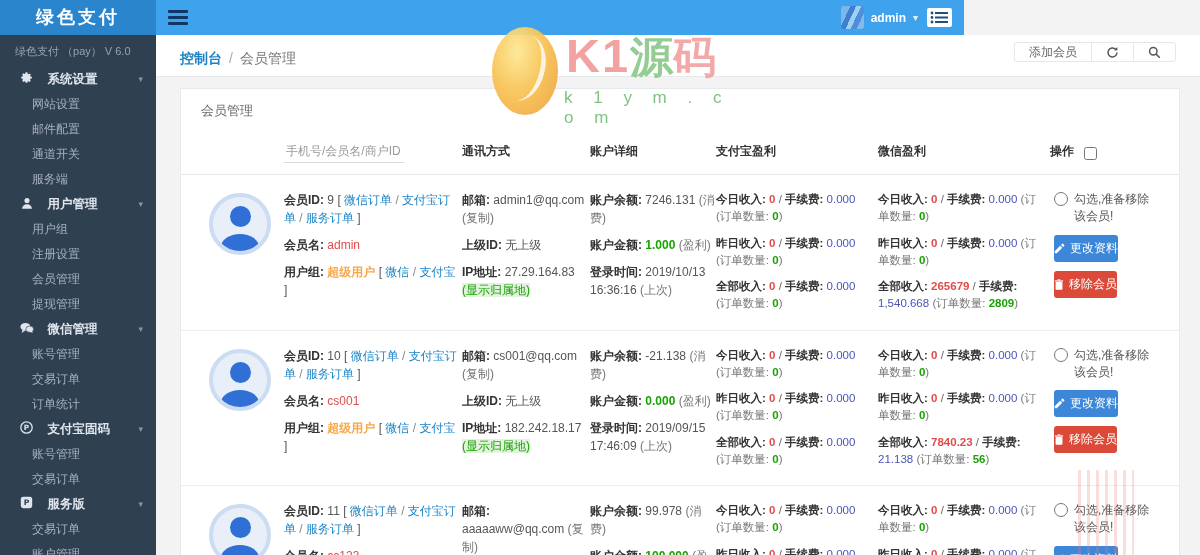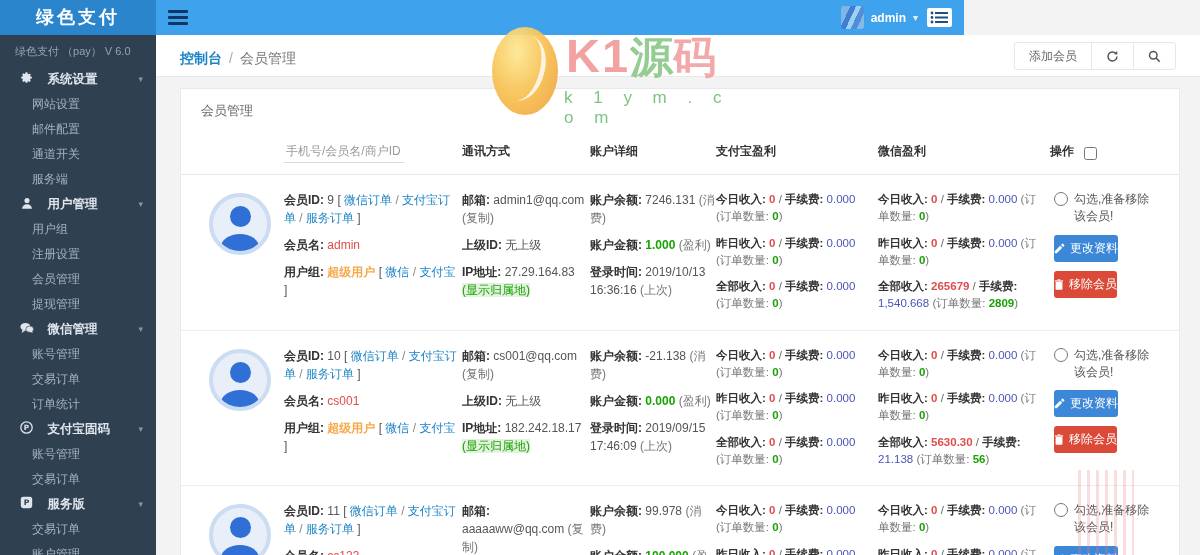--- a/index.html
+++ b/index.html
@@ -31,21 +31,21 @@
 
   
   .main { position:absolute; left:156px; top:35px; width:1044px; height:520px; }
   .crumb-bar { position:relative; height:42px; background:#fff; border-bottom:1px solid #e7eaec; }
   .crumbs { position:absolute; left:24px; top:15px; font-size:14px; color:#999; }
   .crumb-home { color:#1c84c6; font-weight:bold; text-decoration:none; cursor:pointer; }
   .crumb-sep { margin:0 7px; color:#aaa; }
   .crumb-cur { color:#777; }
   .btn-group { position:absolute; right:24px; top:7px; display:flex; }
   .tb-btn { border:1px solid #e7e7e7; background:#fff; color:#666; font-size:12px; padding:6px 14px; margin-left:-1px;
-            cursor:pointer; display:flex; align-items:center; height:28px; }
+            cursor:pointer; display:flex; align-items:center; height:20px; }
   .tb-btn:first-child { border-radius:3px 0 0 3px; }
   .tb-btn:last-child { border-radius:0 3px 3px 0; }
 
   
   .panel { position:absolute; left:24px; top:53px; width:1000px; height:640px; background:#fff; border:1px solid #e7eaec; }
   .panel-title { padding:13px 20px 9px; font-size:13px; color:#676a6c; }
 
   .tgrid { display:grid; grid-template-columns:88px 178px 128px 126px 162px 172px 1fr; padding:0 15px; }
   .thead { align-items:center; height:46px; border-bottom:1px solid #e7eaec; }
   .th { font-size:12px; font-weight:bold; color:#333; }
@@ -455,21 +455,21 @@
         <span class="note">(<span>订单数量:</span> <b class="greenv">0</b>)</span>
       </p>
       <p class="iline">
         <span class="lbl">昨日收入:</span>
         <b class="redv">0</b><span class="slash"></span><span class="lbl">手续费:</span>
         <span class="feev">0.000</span>
         <span class="note">(<span>订单数量:</span> <b class="greenv">0</b>)</span>
       </p>
       <p class="iline">
         <span class="lbl">全部收入:</span>
-        <b class="redv">5630.30</b><span class="slash"></span><span class="lbl">手续费:</span>
+        <b class="redv">7840.23</b><span class="slash"></span><span class="lbl">手续费:</span>
         <span class="feev">21.138</span>
         <span class="note">(<span>订单数量:</span> <b class="greenv">56</b>)</span>
       </p>
     </div>
 
     <div class="c-action">
       <label class="hint">
         <input type="radio" style="">
         <span>勾选,准备移除该会员!</span>
       </label>

